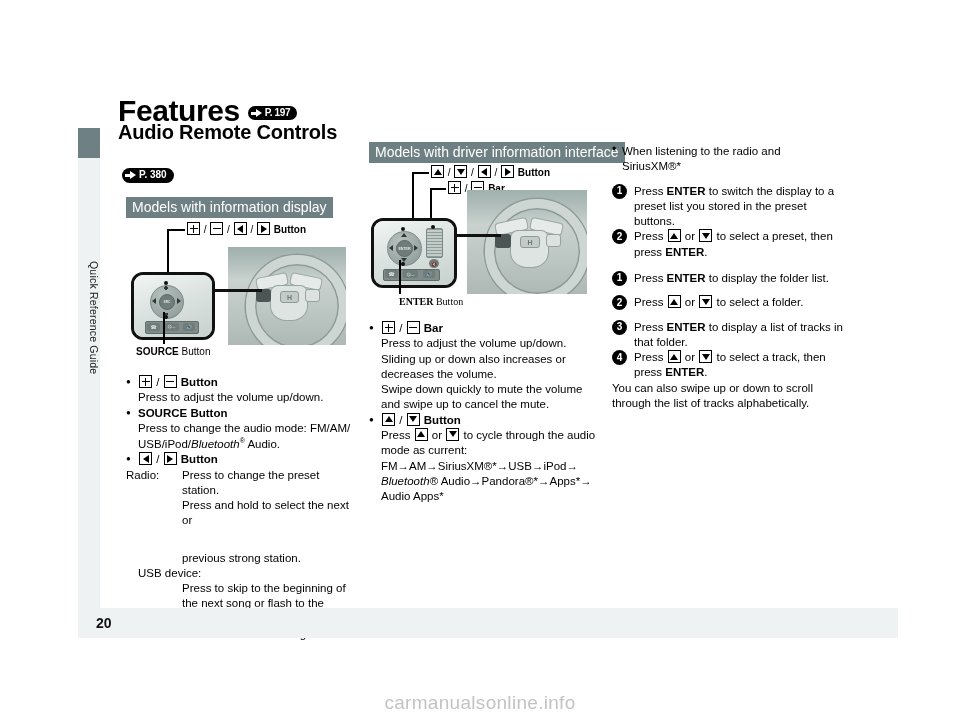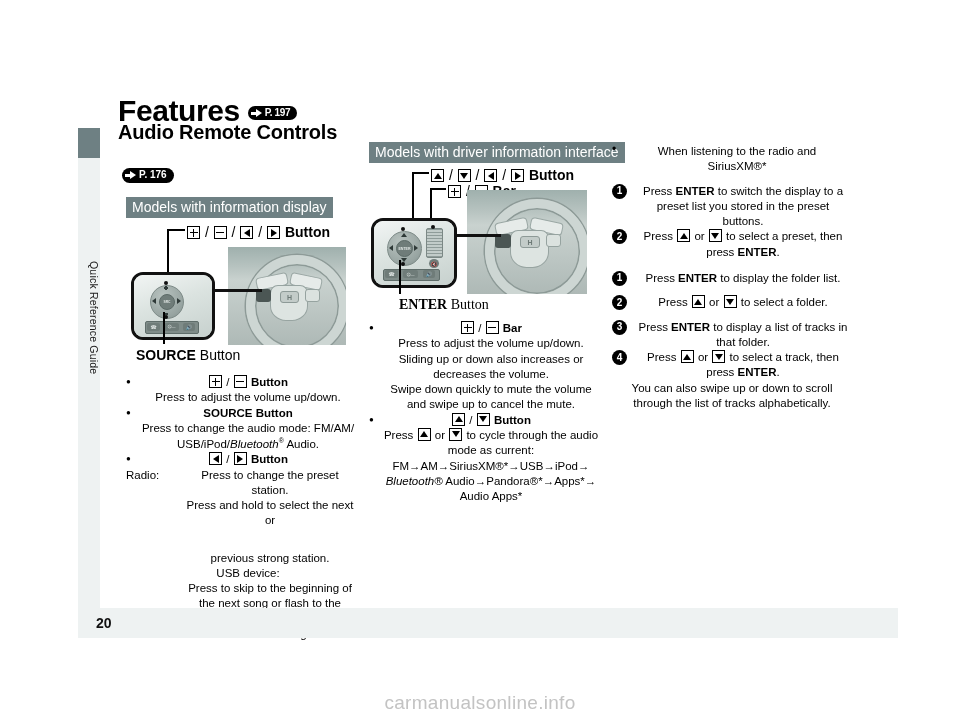--- a/index.html
+++ b/index.html
@@ -185,39 +185,38 @@
     position: absolute;
   }
   .key.up::before    { border-left: 4.2px solid transparent; border-right: 4.2px solid transparent; border-bottom: 6.5px solid #000; }
   .key.down::before  { border-left: 4.2px solid transparent; border-right: 4.2px solid transparent; border-top: 6.5px solid #000; }
   .key.left::before  { border-top: 4.2px solid transparent; border-bottom: 4.2px solid transparent; border-right: 6.5px solid #000; }
   .key.right::before { border-top: 4.2px solid transparent; border-bottom: 4.2px solid transparent; border-left: 6.5px solid #000; }
 
   
   .callout-lbl {
     position: absolute;
-    font-size: 14px;
+    font-size: 10px;
     line-height: 1.45;
     white-space: nowrap;
     color: #000;
   }
   .callout-lbl b { font-weight: 700; }
 
   .lead-line {
     position: absolute;
     background: #000;
   }
 
   
   .body-txt {
     position: absolute;
     font-size: 11.5px;
     line-height: 1.33;
     color: #000;
-    text-align: center;
   }
   .body-txt b { font-weight: 700; }
   .body-txt i { font-style: italic; }
 
   .bullet-row {
     position: relative;
     padding-left: 12px;
     margin-bottom: 0px;
   }
   .bullet-row::before {
@@ -396,21 +395,21 @@
     <span>Features</span><span class="pref h1-pref">
         <span class="arw"></span>
         <span>P. 197</span>
       </span>
   </div>
 
   <div class="h2">Audio Remote Controls</div>
 
   <span class="pref pref-standalone">
       <span class="arw"></span>
-      <span>P. 176</span>
+      <span>P. 380</span>
     </span>
 
   <div class="banner" id="banner-left">Models with information display</div>
 
   <div class="callout-lbl" style="left:186px; top:222px;">
     <span class="key plus"></span> /
     <span class="key minus"></span> /
     <span class="key tri left"></span> /
     <span class="key tri right"></span>
     <b>Button</b>

